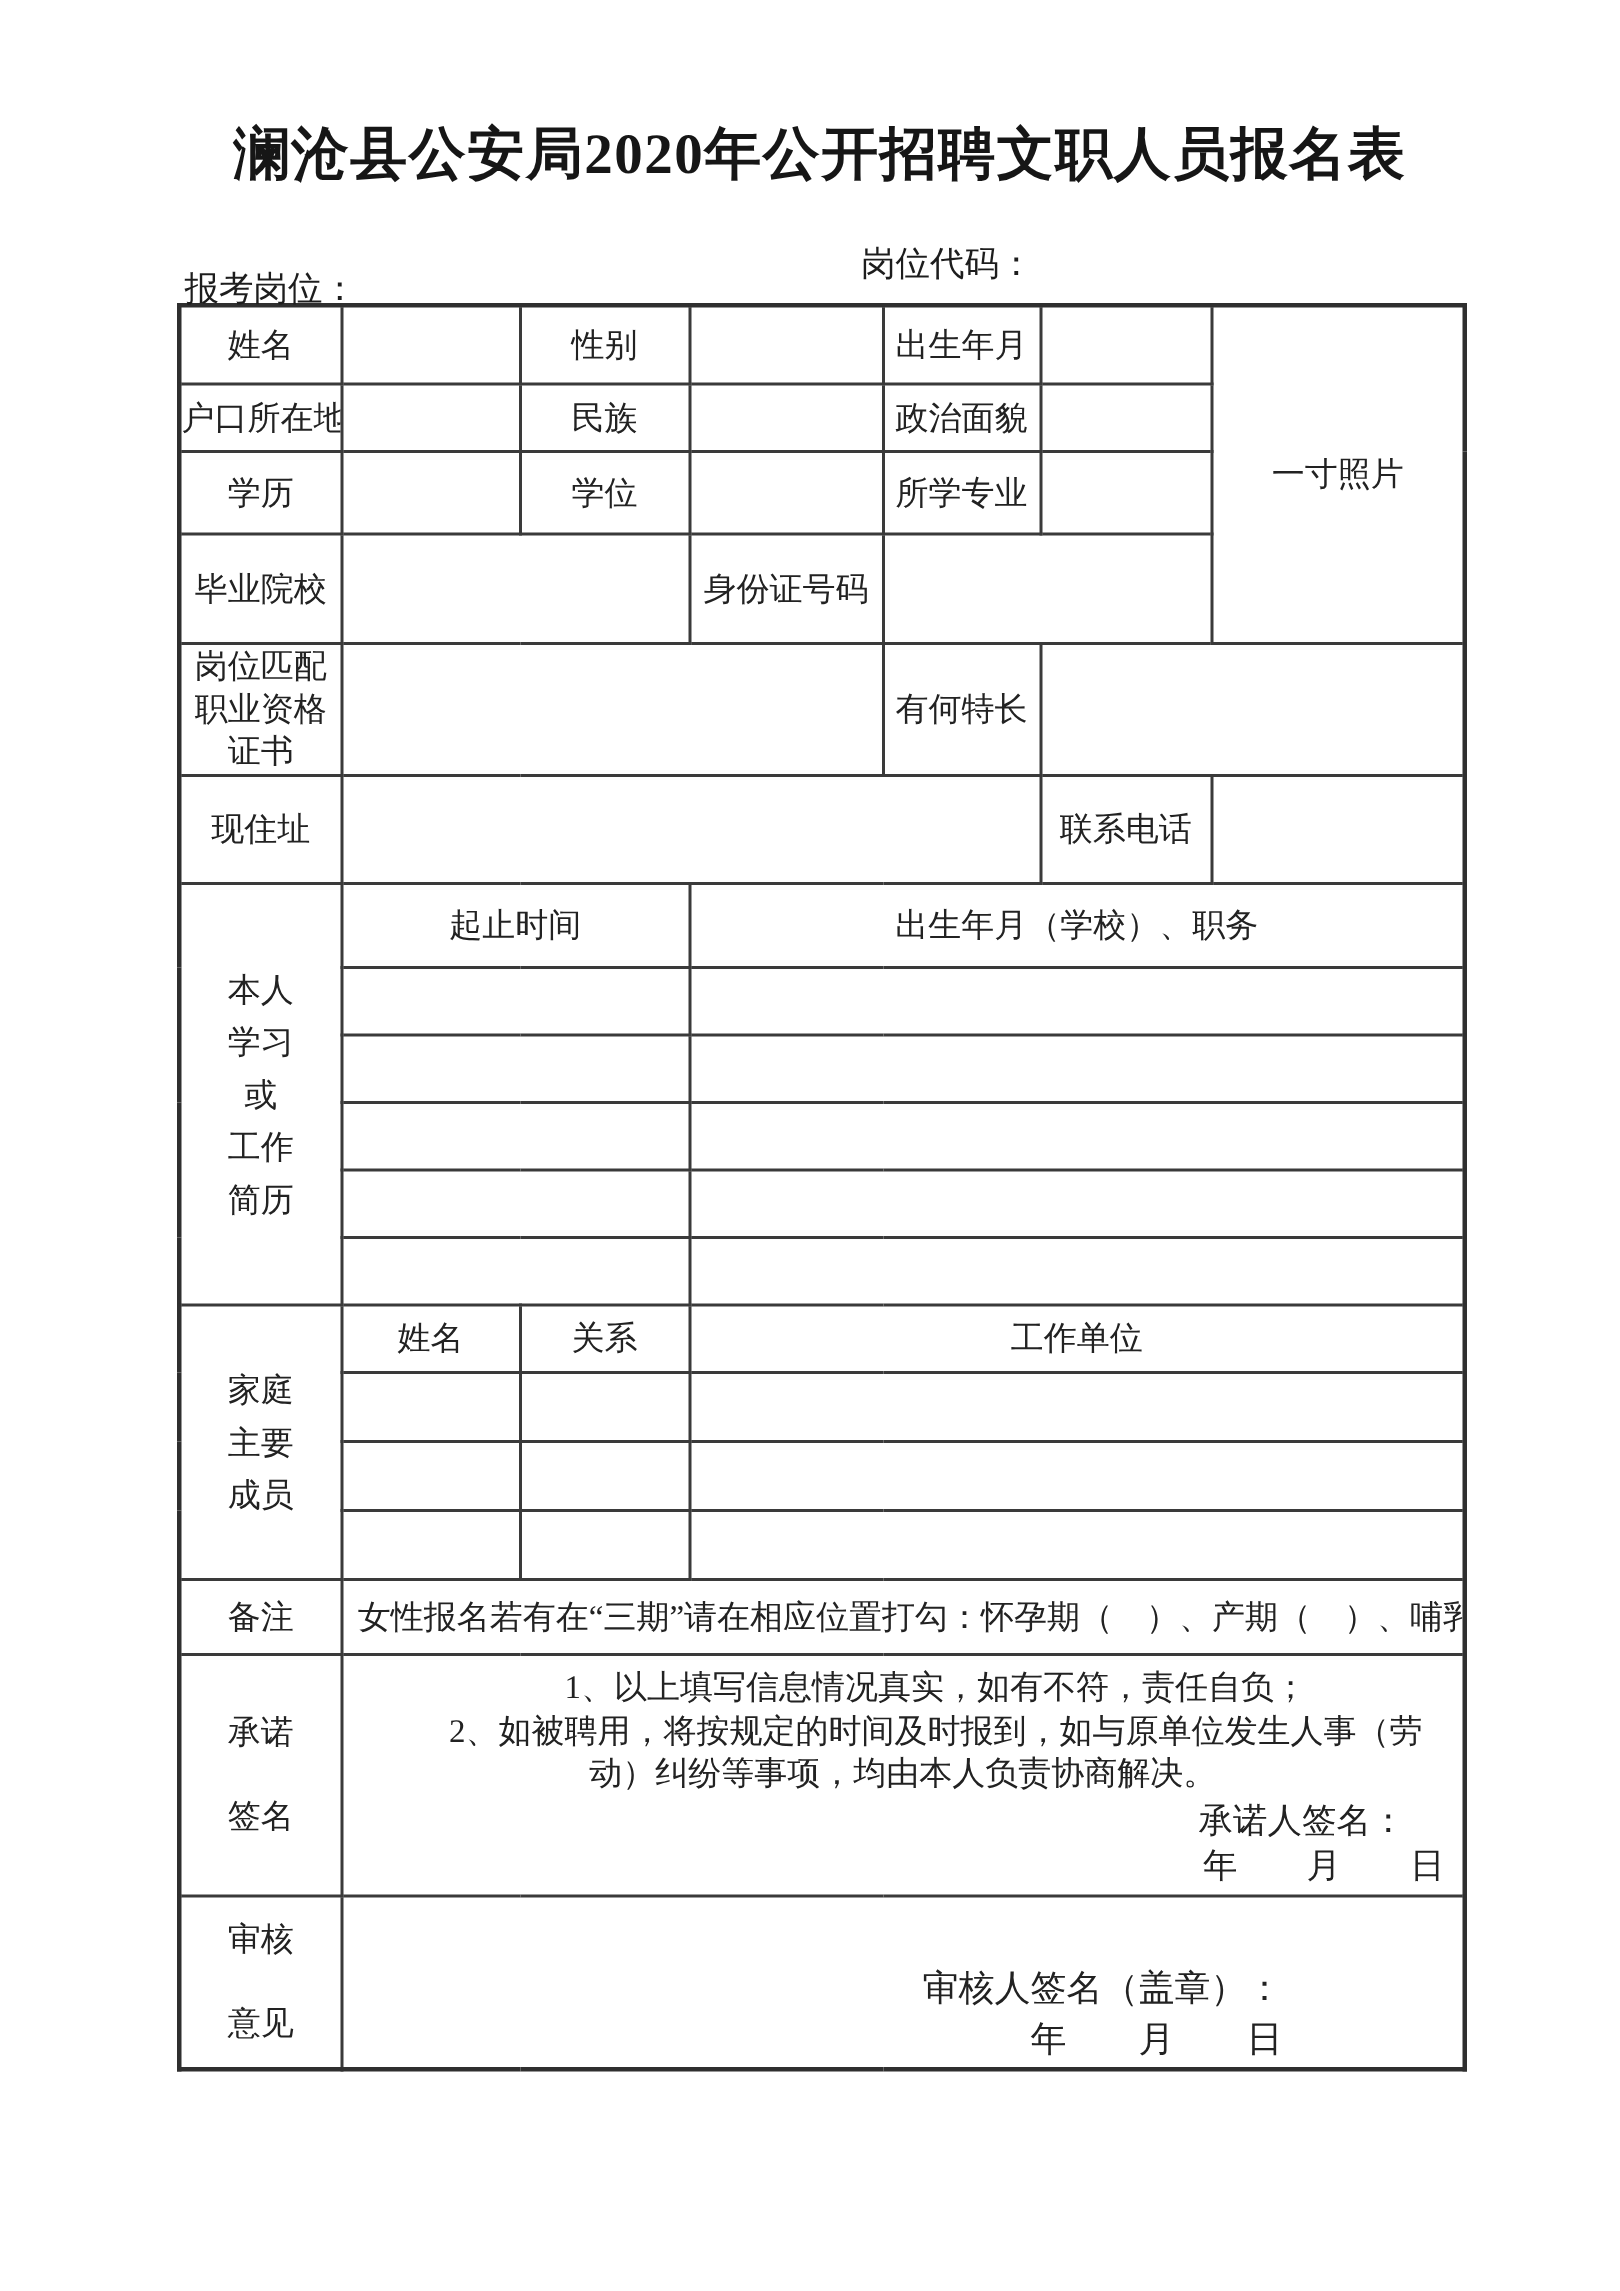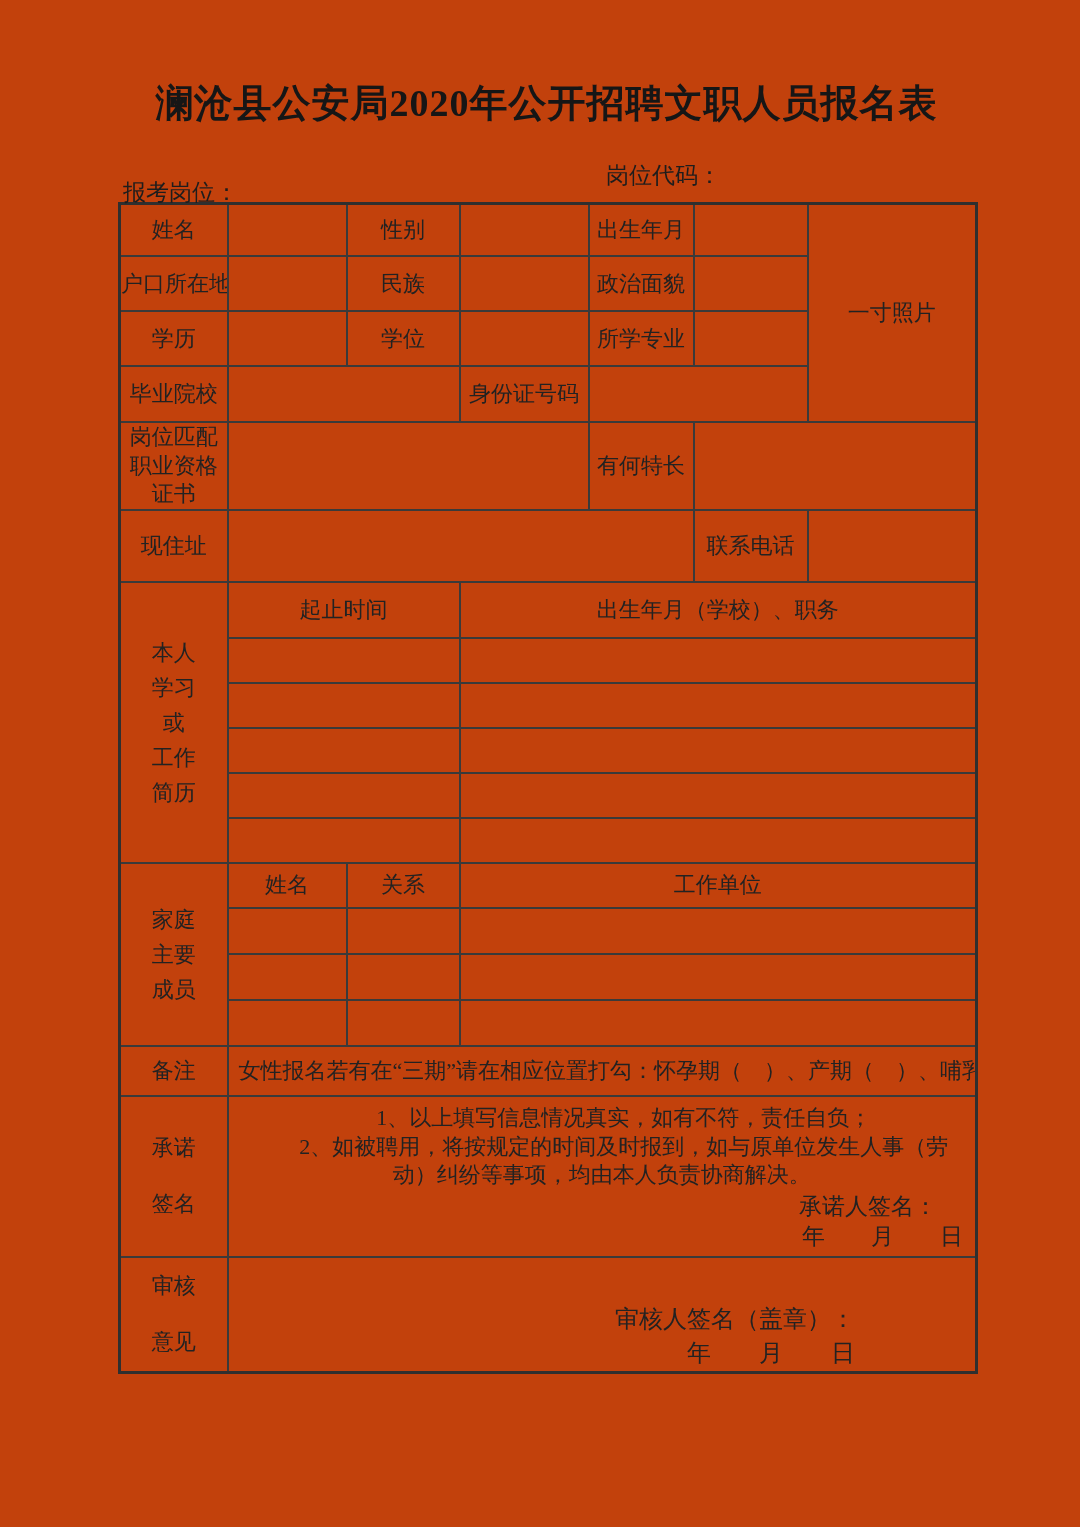--- a/index.html
+++ b/index.html
@@ -2,21 +2,21 @@
 <html><head>
 <meta charset="utf-8">
 <style>
   * { margin: 0; padding: 0; box-sizing: border-box; }
   html, body { background: #e8e8e6; }
   .page {
     position: relative;
     width: 1080px;
     height: 1527px;
     margin: 0 auto;
-    background: #c2410c;
+    background: #ffffff;
     color: #1d1d1d;
     font-family: "Liberation Serif", "DejaVu Serif", serif;
     overflow: hidden;
   }
   .sheet {
     position: relative;
     width: 857px;
     margin-left: 118px;
     padding-top: 82px;
   }
@@ -29,21 +29,21 @@
     line-height: 1.15;
   }
   .meta-row {
     position: relative;
     height: 30px;
     margin-top: 34px;
     margin-bottom: 12px;
     font-size: 23px;
   }
   .meta-apply { position: absolute; left: 5px; top: 17px; }
-  .meta-code  { position: absolute; left: 488px; top: 0; }
+  .meta-code  { position: absolute; left: 456px; top: 0; }
 
   table.form {
     table-layout: fixed;
     border-collapse: collapse;
     width: 857px;
     border: 3px solid #2f2f2f;
   }
   table.form td {
     border: 2px solid #3a3a3a;
     vertical-align: middle;
@@ -52,23 +52,23 @@
     color: #222;
     overflow: hidden;
   }
   td.lab { white-space: nowrap; }
   td.preline { white-space: pre-line; line-height: 1.3; }
   td.v-label { line-height: 1.6; font-size: 23px; margin-top: 24px; }
   td.sm { font-size: 20px; }
   td.sign-label { white-space: pre-line; line-height: 2.55; font-size: 23px; }
 
   tr.r1  { height: 53px; }
-  tr.r2  { height: 55px; margin-left: 34px; }
+  tr.r2  { height: 45px; margin-left: 34px; }
   tr.r3  { height: 55px; }
-  tr.r4  { height: 56px; }
+  tr.r4  { height: 73px; }
   tr.r5  { height: 83px; }
   tr.r6  { height: 72px; }
   tr.r7  { height: 56px; }
   tr.resume-blank-row { height: 45px; }
   tr.r13 { height: 45px; }
   tr.family-blank-row { height: 46px; }
   tr.r17 { height: 50px; }
   tr.r18 { height: 145px; }
   tr.r19 { height: 112px; }
 

